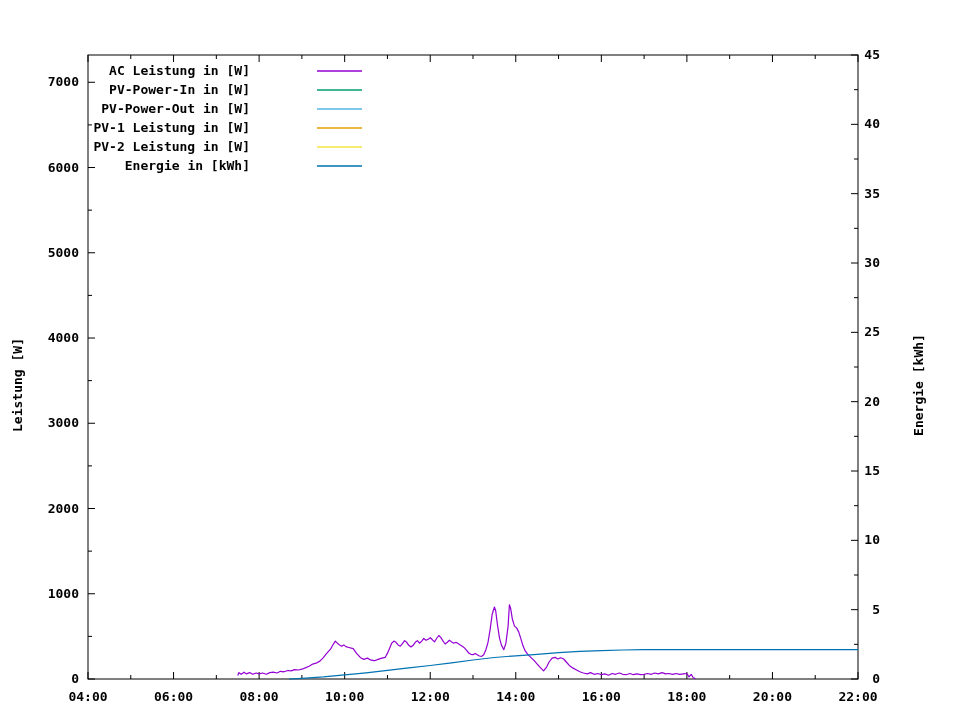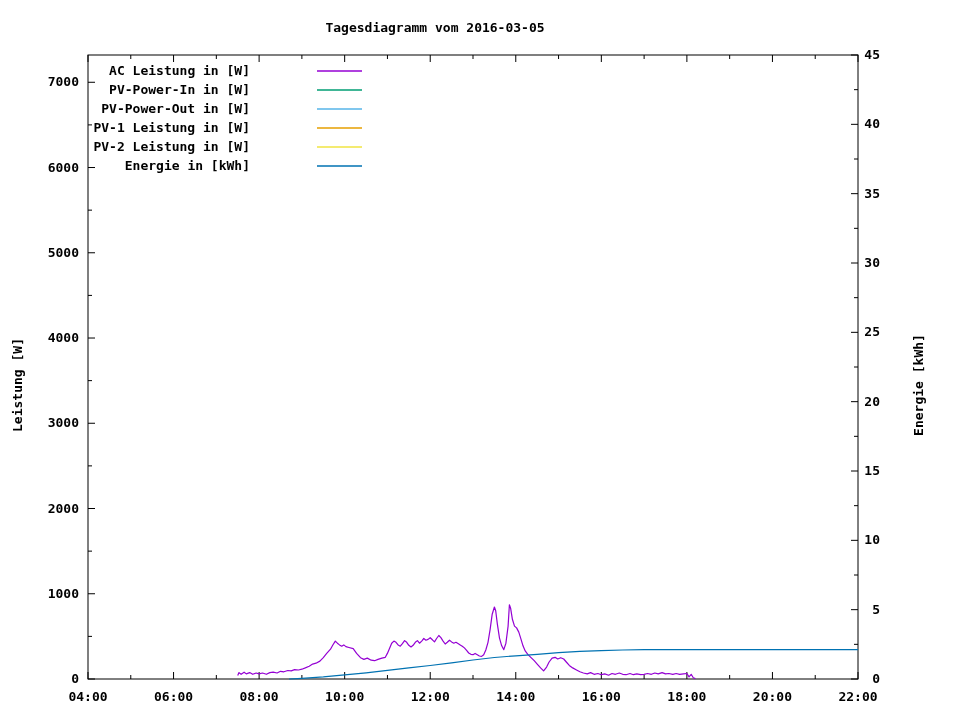--- a/index.html
+++ b/index.html
@@ -34,21 +34,20 @@
     font-family:"DejaVu Sans Mono", monospace;
     font-weight:bold;
     font-size:13px;
     fill:#000;
   }
 </style>
 </head>
 <body>
 
 <div class="screen">
-  <div class="chart-title">Tagesdiagramm vom 2016-03-05</div>
   <div class="ylabel-left">Leistung [W]</div>
   <div class="ylabel-right">Energie [kWh]</div>
   <svg id="plot" width="960" height="720" viewBox="0 0 960 720">
       <rect x="88" y="55" width="770" height="624" fill="none" stroke="#000" stroke-width="1"></rect>
       <line x1="88" y1="679" x2="88" y2="672" stroke="#000" stroke-width="1"></line>
       <line x1="88" y1="55" x2="88" y2="62" stroke="#000" stroke-width="1"></line>
       <line x1="130.77777777777777" y1="679" x2="130.77777777777777" y2="675" stroke="#000" stroke-width="1"></line>
       <line x1="130.77777777777777" y1="55" x2="130.77777777777777" y2="59" stroke="#000" stroke-width="1"></line>
       <line x1="173.55555555555554" y1="679" x2="173.55555555555554" y2="672" stroke="#000" stroke-width="1"></line>
       <line x1="173.55555555555554" y1="55" x2="173.55555555555554" y2="62" stroke="#000" stroke-width="1"></line>

